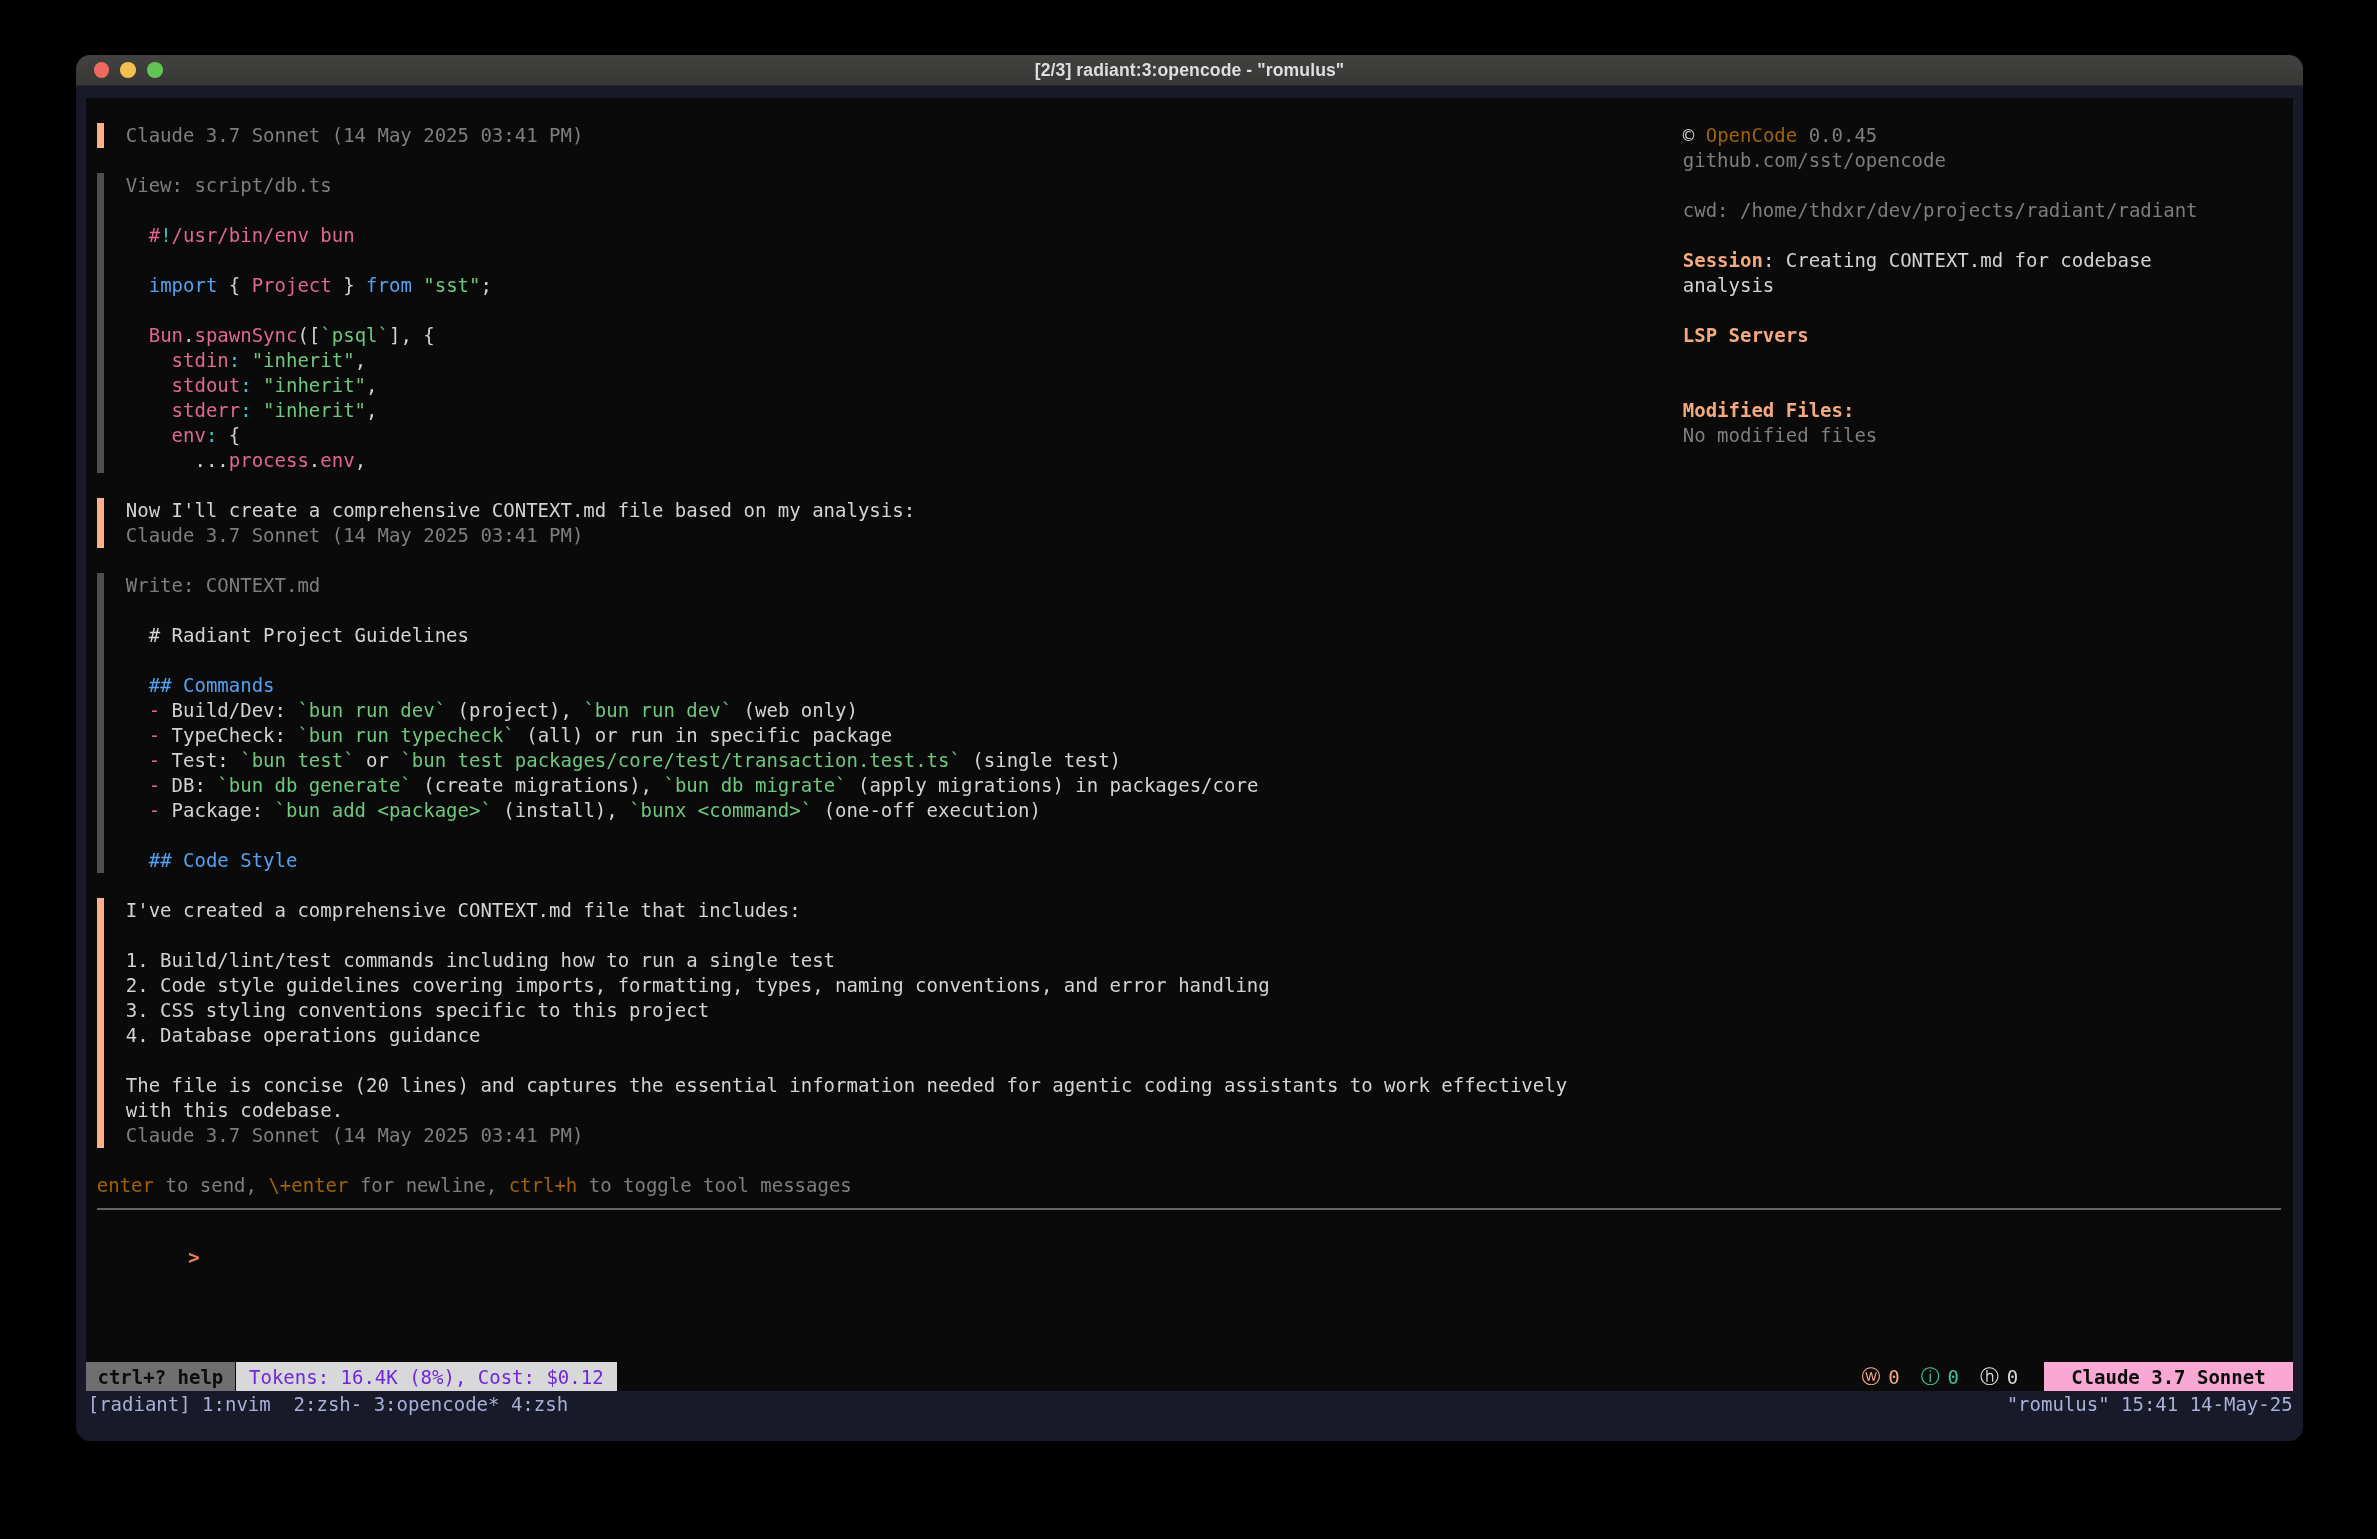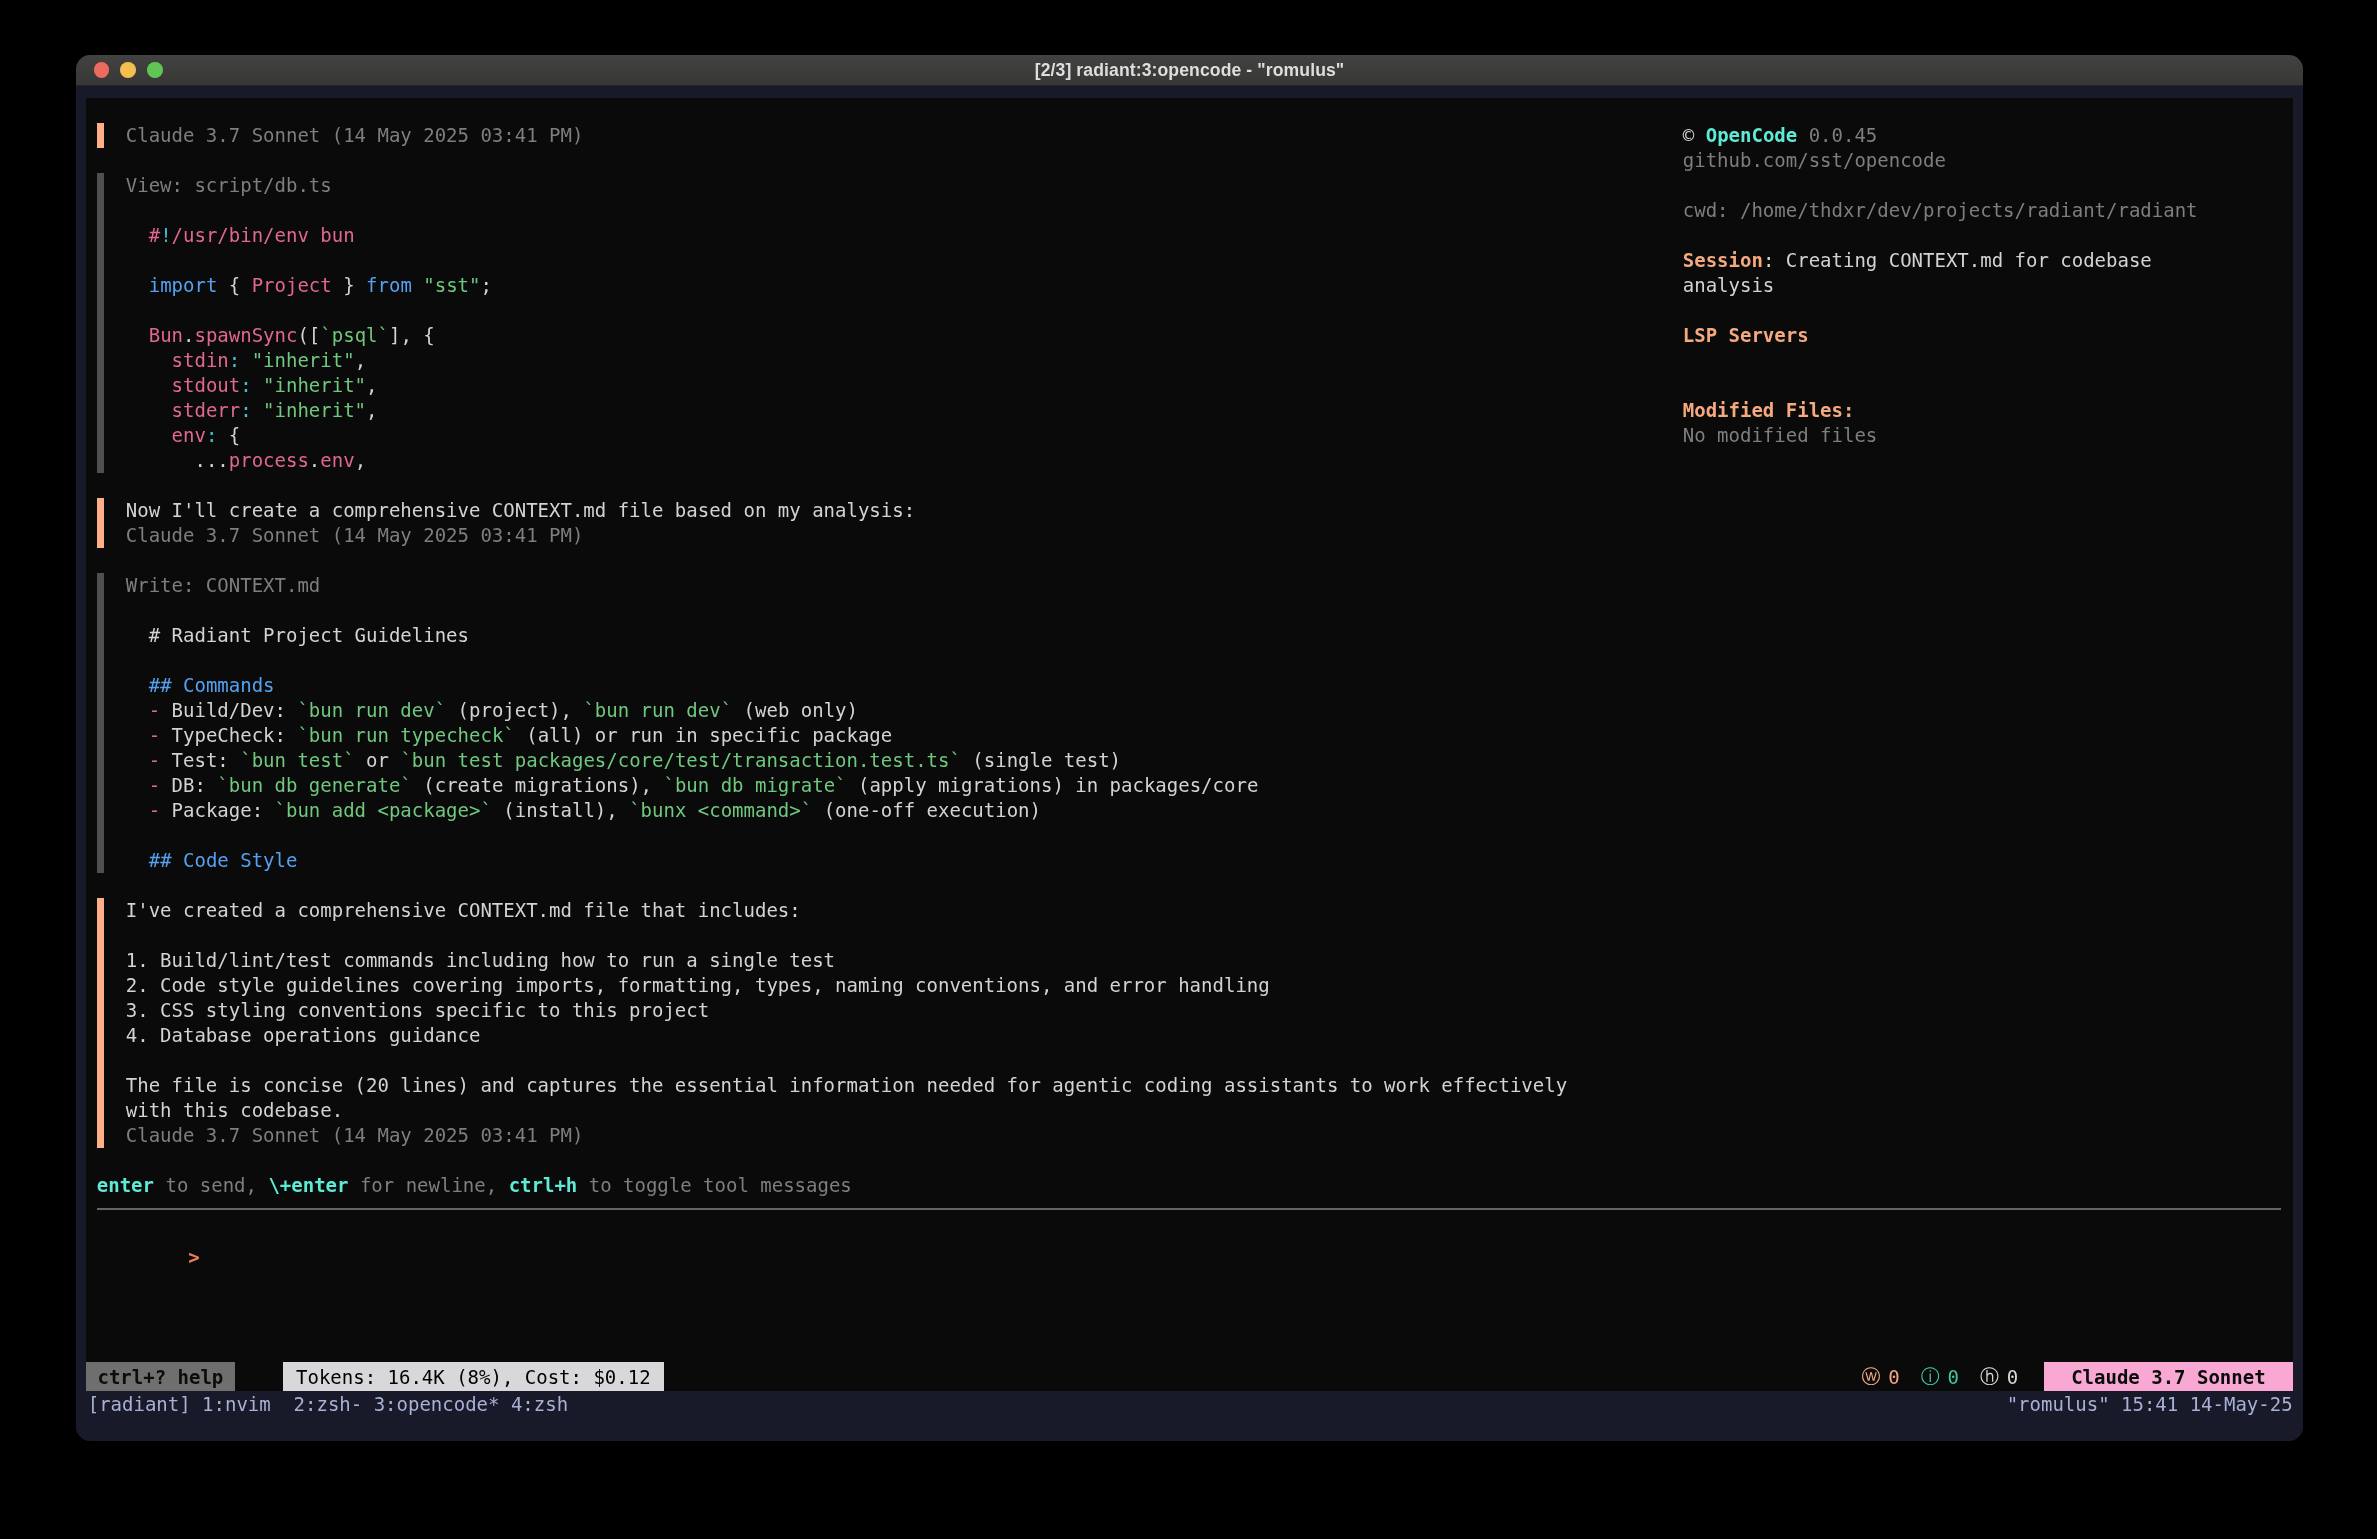--- a/index.html
+++ b/index.html
@@ -56,37 +56,37 @@
   .block{border-left:7.8px solid var(--bar-gray);padding-left:22px;margin-bottom:25px;}
   .block.orange{border-left-color:var(--bar-orange);}
   .block.gray{border-left-color:var(--bar-gray);}
   .c-t{color:var(--text);}
   .c-d{color:var(--dim);}
   .c-p{color:var(--pink);}
   .c-b{color:var(--blue);}
   .c-g{color:var(--green);}
   .c-c{color:var(--cyan);}
   .c-o{color:var(--peach);font-weight:bold;}
-  .c-w{color:#5eead4;font-weight:bold;}
+  .c-w{color:#a16207;font-weight:normal;}
   .hint{margin-top:25px;white-space:pre;}
   .divider{border-top:2.6px solid #646464;margin:10.4px 11.7px 0 0;height:0;}
   .prompt-line{margin-top:10.4px;}
   .prompt-char{color:var(--prompt);font-weight:bold;}
   .sidebar{position:absolute;left:1597px;top:25px;width:620px;}
   .status-bar{
     flex:0 0 29px;height:29px;display:flex;align-items:stretch;
     font-size:19px;background:var(--panel-black);
   }
   .badge-help{
     background:#6f6f70;color:#0c0c0c;font-weight:bold;
     display:flex;align-items:center;padding:0 11.7px;margin-right:1px;
   }
   .badge-tokens{
-    background:#d8d8da;color:#000000;
-    display:flex;align-items:center;padding:0 13px;margin-left:47px;
+    background:#d8d8da;color:#6d28d9;
+    display:flex;align-items:center;padding:0 13px;
   }
   .sb-spacer{flex:1;}
   .diags{display:flex;align-items:center;margin-right:26px;}
   .diag-pair{display:flex;align-items:center;margin-left:21px;}
   .diag-icon{font-family:"DejaVu Sans",sans-serif;}
   .diag-count{margin-left:7.8px;}
   .badge-model{
     background:#f9a8d4;color:#0b0b0b;
     display:flex;align-items:center;padding:0 27px;font-weight:bold;
   }

